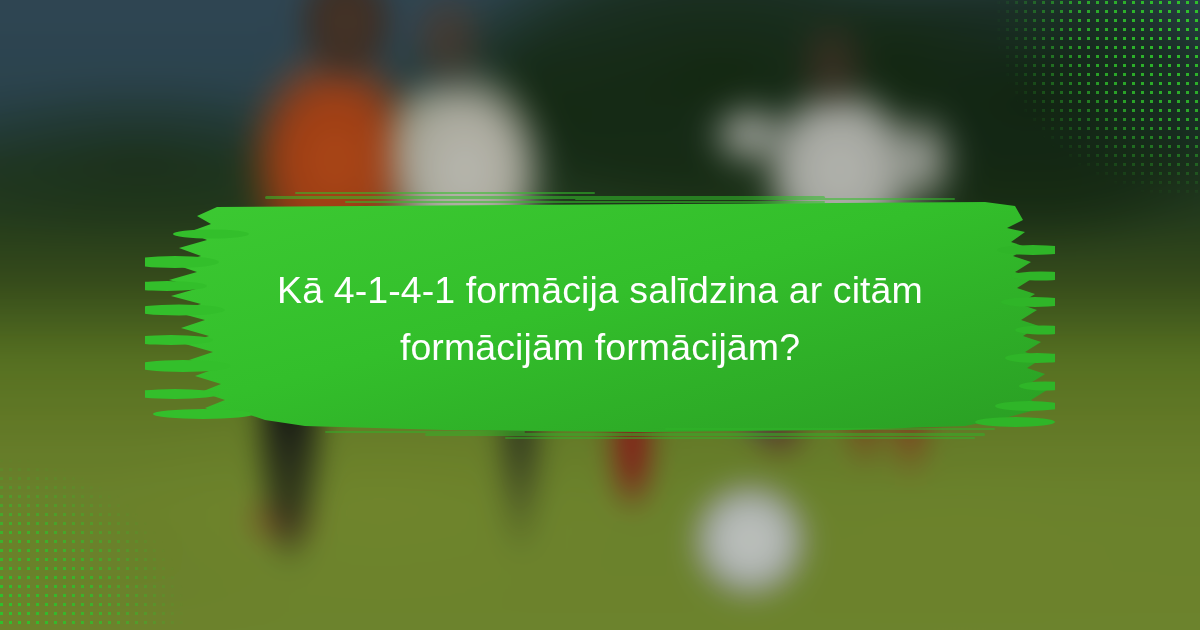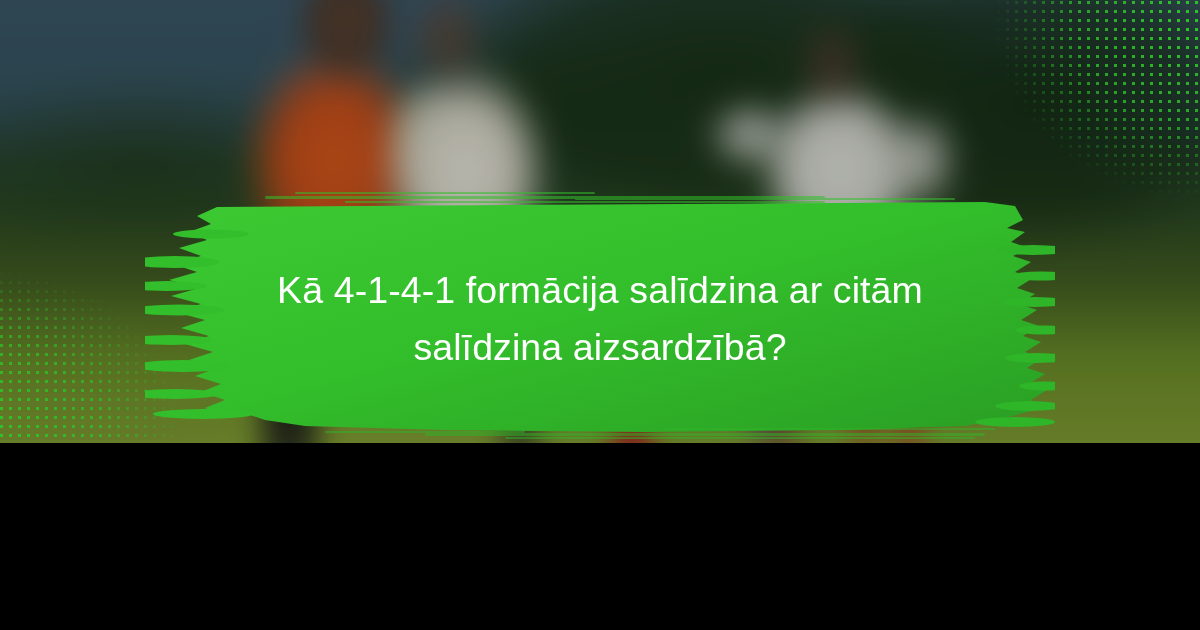--- a/index.html
+++ b/index.html
@@ -4,21 +4,21 @@
 <title>Social Card</title>
 <style>
   html, body {
     margin: 0;
     padding: 0;
     background: #000;
   }
   #card {
     position: relative;
     width: 1200px;
-    height: 443px;
+    height: 630px;
     overflow: hidden;
     font-family: "Liberation Sans", sans-serif;
     background: #737373;
   }
 
   
   .photo {
     position: absolute;
     inset: -40px;
     z-index: 0;
@@ -237,16 +237,16 @@
         <ellipse cx="892" cy="168" rx="32" ry="5"></ellipse>
         <ellipse cx="900" cy="196" rx="26" ry="4.5"></ellipse>
         <ellipse cx="884" cy="216" rx="34" ry="5"></ellipse>
         <ellipse cx="870" cy="232" rx="40" ry="5"></ellipse>
       </g>
     </svg>
   </div>
 
   <div id="title-block">
     <span class="line">Kā 4-1-4-1 formācija salīdzina ar citām</span>
-    <span class="line">salīdzina aizsardzībā?</span>
+    <span class="line">formācijām formācijām?</span>
   </div>
 
 </div>
 
 </body></html>

